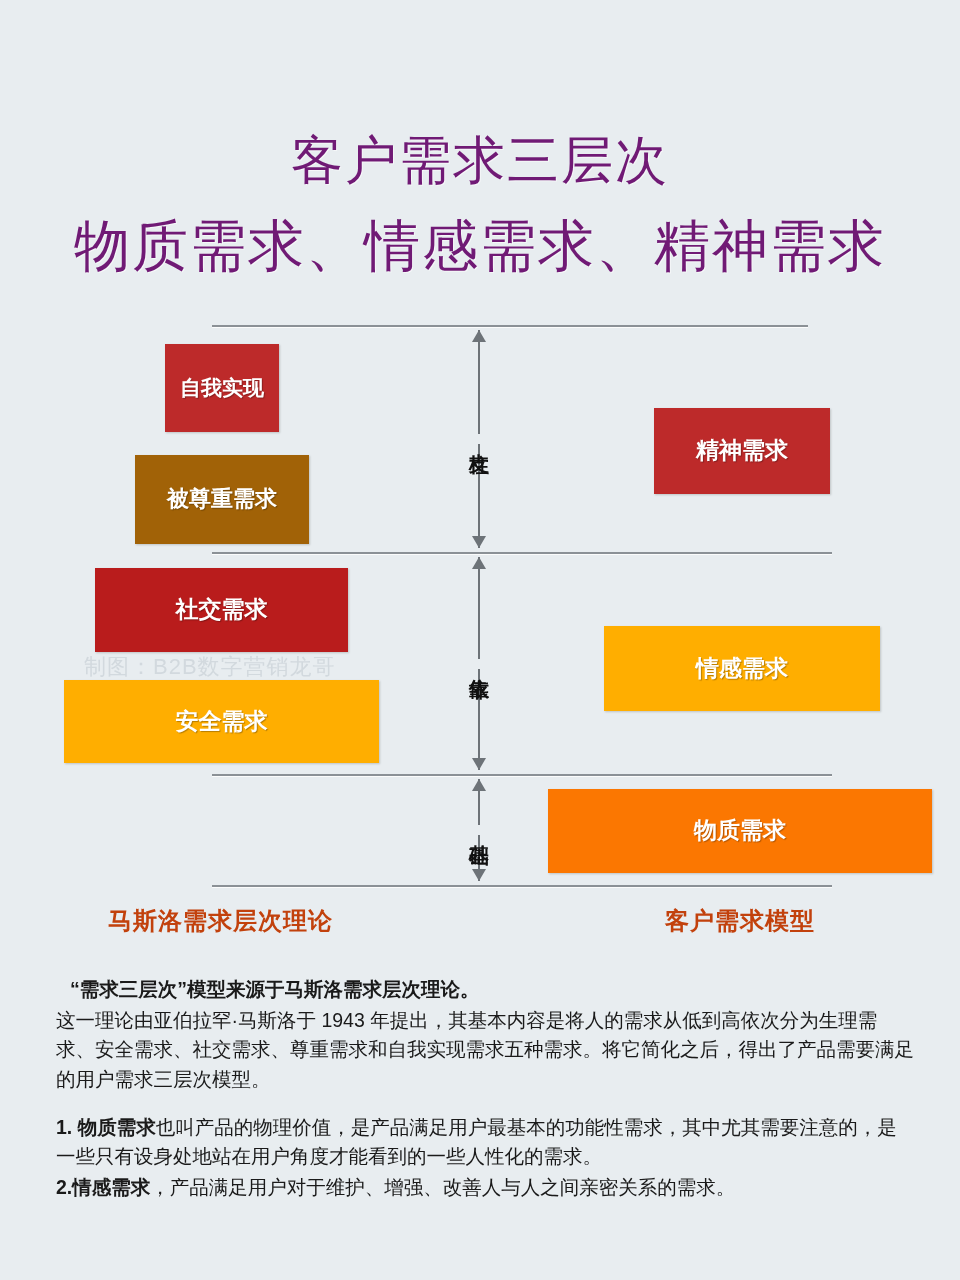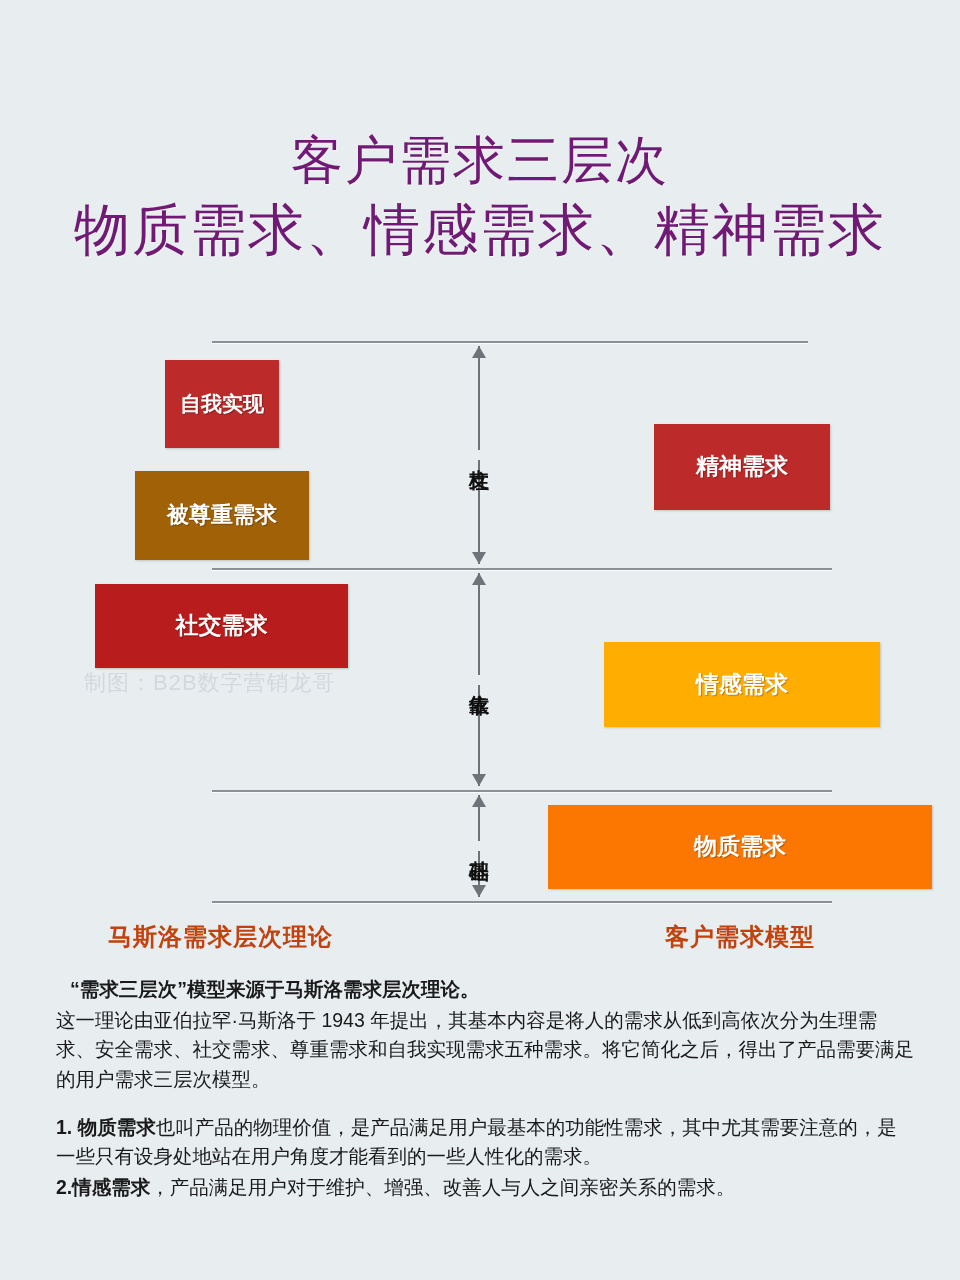--- a/index.html
+++ b/index.html
@@ -25,27 +25,27 @@
     text-align: center;
   }
   .title-line {
     color: #701a75;
     font-weight: normal;
     line-height: 1.18;
     letter-spacing: 2px;
     text-shadow: 1px 1px 0 rgba(255,255,255,0.55);
   }
   .title-line.l1 { font-size: 52px; }
-  .title-line.l2 { font-size: 56px; margin-top: 6px; }
+  .title-line.l2 { font-size: 56px; margin-top: 22px; }
 
   
   .diagram {
     position: absolute;
     left: 0;
-    top: 16px;
+    top: 0;
     width: 960px;
     height: 960px;
   }
 
   .divider {
     position: absolute;
     height: 0;
     border-top: 2px solid #8b9196;
     box-shadow: 0 1px 0 rgba(255,255,255,0.8);
   }
@@ -167,20 +167,23 @@
   </div>
 
   <div class="lvlbox" style="left:135px; top:455px; width:174px; height:89px; background:#a16207; font-size:22px;">
     <span>被尊重需求</span>
   </div>
 
   <div class="lvlbox" style="left:95px; top:568px; width:253px; height:84px; background:#b91c1c; font-size:23px;">
     <span>社交需求</span>
   </div>
 
+  <div class="lvlbox" style="left:64px; top:680px; width:315px; height:83px; background:#ffae00; font-size:23px;">
+    <span>安全需求</span>
+  </div>
 
 
   <div class="watermark">制图：B2B数字营销龙哥</div>
 
   <div class="arrow-group" style="left:459px; top:330px; height:218px;">
     <div class="arrow-line"></div>
     <div class="arrow-head up"></div>
     <div class="arrow-head down"></div>
     <div class="arrow-label">支柱</div>
   </div>

